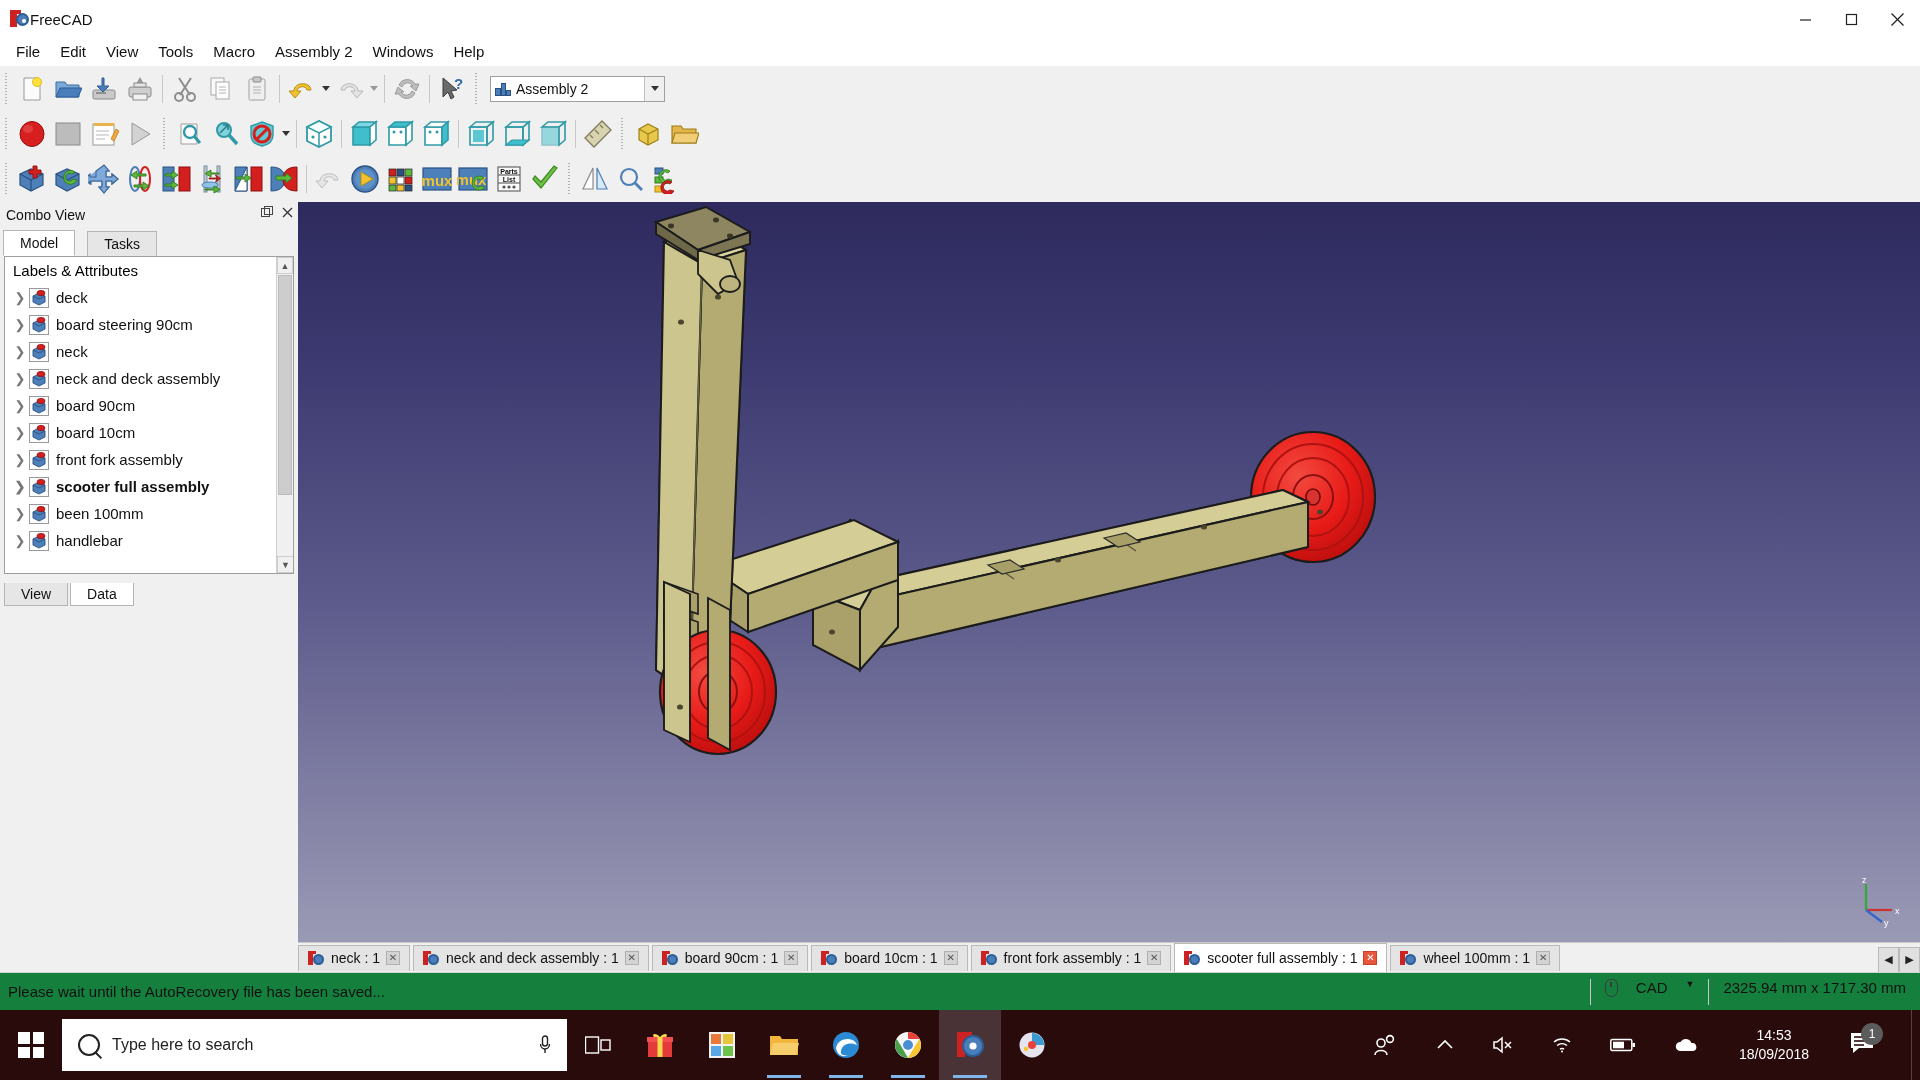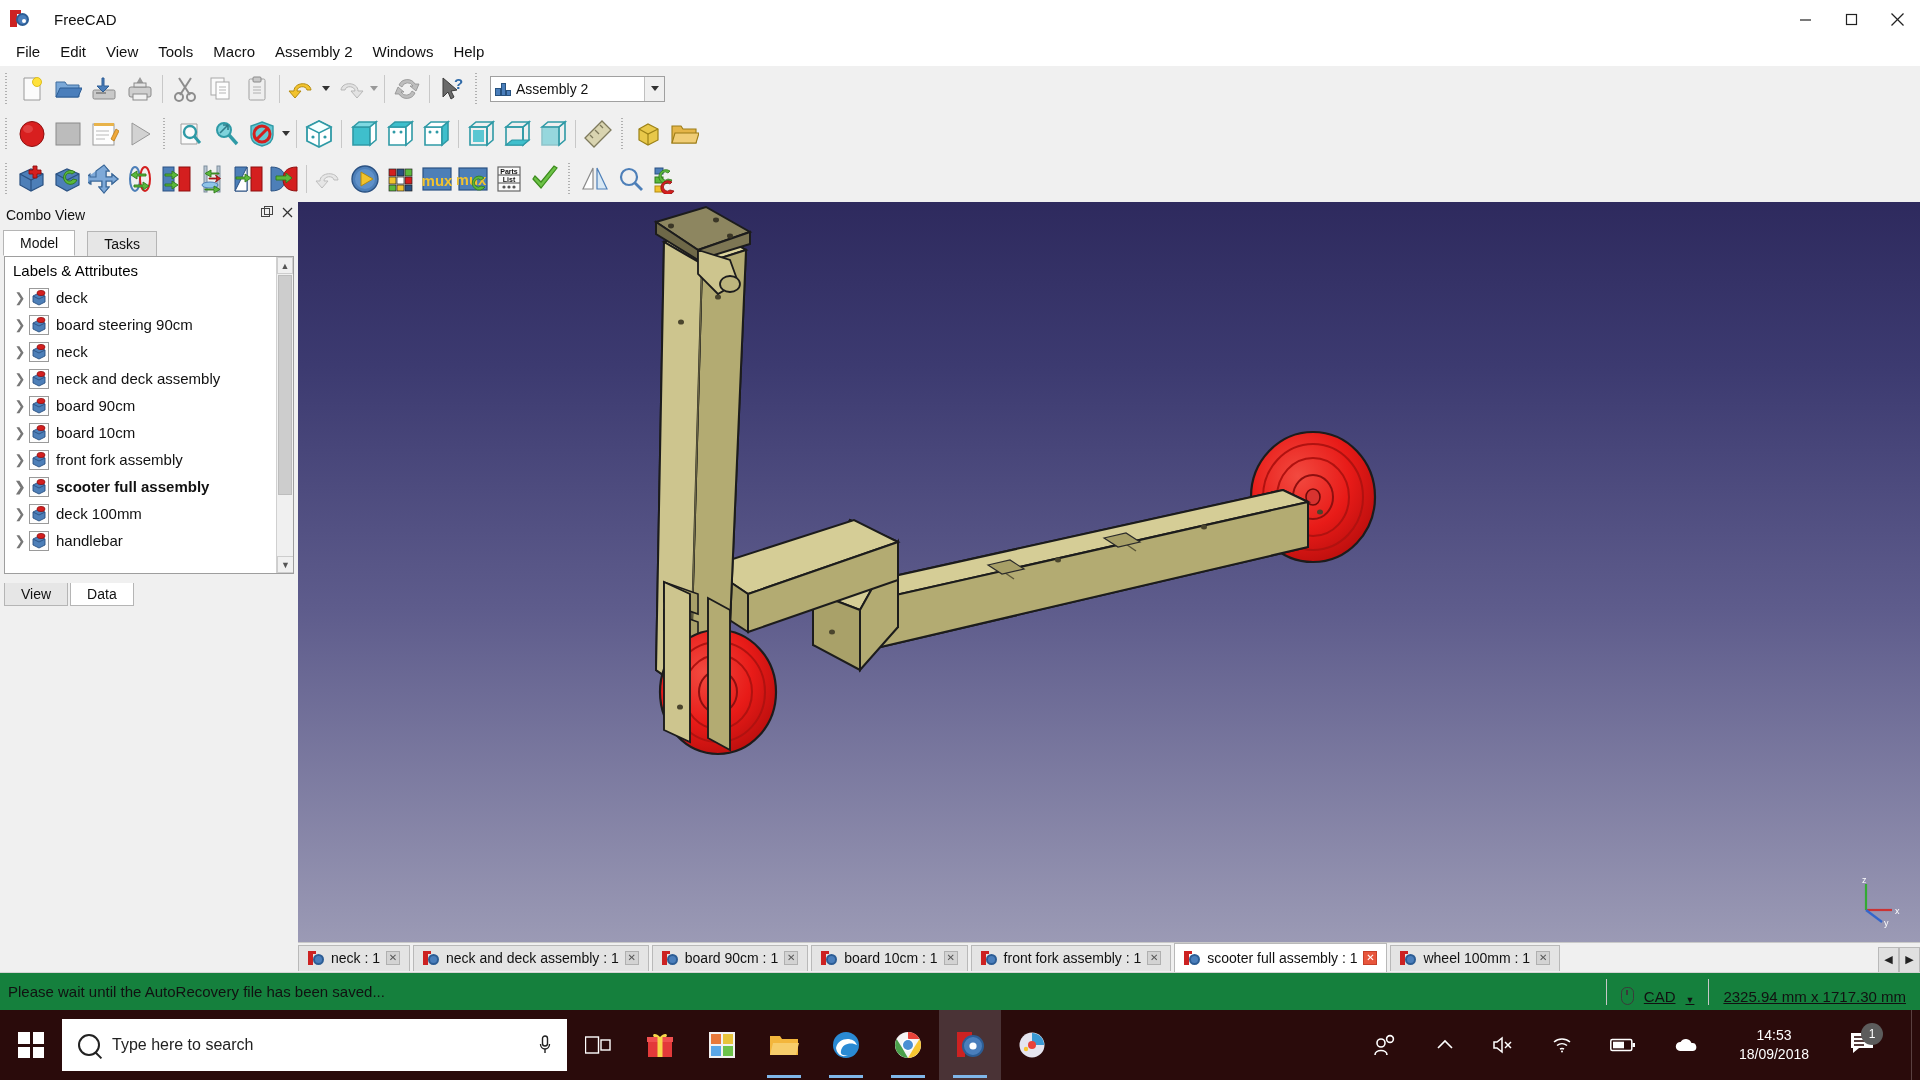--- a/index.html
+++ b/index.html
@@ -24,21 +24,21 @@
     content:""; position:absolute; left:7px; top:0; width:4px; height:4px; background:#cc2222;
   }
   .titlebar .app-icon .gear {
     position:absolute; left:6px; top:4px; width:13px; height:13px; border-radius:50%;
     background:#4a7ebb; border:2px solid #2c5d95;
   }
   .titlebar .app-icon .gear:after{
     content:""; position:absolute; left:3.5px; top:3.5px; width:4px; height:4px;
     border-radius:50%; background:#ffffff;
   }
-  .titlebar .title { margin-left:24px; font-size:15px; color:#111; }
+  .titlebar .title { margin-left:0; font-size:15px; color:#111; }
   .win-btns { position:absolute; right:0; top:0; height:38px; display:flex; }
   .win-btn {
     width:46px; height:38px; display:flex; align-items:center; justify-content:center;
     color:#222; font-size:15px;
   }
   .win-btn svg { display:block; }
 
   
   .menubar {
     position:absolute; left:0; top:38px; width:1920px; height:28px;
@@ -180,22 +180,22 @@
   }
 
   
   .statusbar {
     position:absolute; left:0; top:972px; width:1920px; height:38px;
     background:#15803d; display:flex; align-items:center; border-top:1px solid #d4d4d4;
   }
   .statusbar .msg { font-size:15px; color:#111; padding-left:8px; }
   .status-right { margin-left:auto; display:flex; align-items:center; height:38px; }
   .status-cell {
-    display:flex; align-items:flex-end; gap:10px; padding:0 14px; height:26px;
-    border-left:1px solid #c7c7c7; font-size:15px; color:#111;text-decoration:underline;
+    display:flex; align-items:flex-start; gap:18px; padding:0 14px; height:26px;
+    border-left:1px solid #c7c7c7; font-size:15px; color:#111;
   }
   .mouse-ico {
     width:13px; height:18px; border:1.6px solid #3a3a3a; border-radius:6px 6px 7px 7px;
     position:relative;
   }
   .mouse-ico:after{ content:""; position:absolute; left:4.2px; top:2px; width:1.6px; height:5px; background:#3a3a3a;}
 
   
   .taskbar {
     position:absolute; left:0; top:1010px; width:1920px; height:70px;
@@ -827,21 +827,21 @@
       <div class="tree-item">
         <span class="chev">❯</span>
         <span class="part-ico">
           <svg width="20" height="20" viewBox="0 0 20 20">
               <rect x="0.5" y="0.5" width="19" height="19" fill="#fdfdfd" stroke="#9a9a9a"></rect>
               <path d="M4 8 L10 5 L16 8 V14 L10 17 L4 14 Z" fill="#4d7fb8" stroke="#2a5182" stroke-width="0.9"></path>
               <path d="M4 8 L10 11 L16 8" fill="none" stroke="#2a5182" stroke-width="0.9"></path>
               <ellipse cx="12" cy="5" rx="4" ry="2.6" fill="#d41f1f" stroke="#8e0f0f" stroke-width="0.8"></ellipse>
             </svg>
         </span>
-        <span>deck 100mm</span>
+        <span>been 100mm</span>
       </div>
 
       <div class="tree-item">
         <span class="chev">❯</span>
         <span class="part-ico">
           <svg width="20" height="20" viewBox="0 0 20 20">
               <rect x="0.5" y="0.5" width="19" height="19" fill="#fdfdfd" stroke="#9a9a9a"></rect>
               <path d="M4 8 L10 5 L16 8 V14 L10 17 L4 14 Z" fill="#4d7fb8" stroke="#2a5182" stroke-width="0.9"></path>
               <path d="M4 8 L10 11 L16 8" fill="none" stroke="#2a5182" stroke-width="0.9"></path>
               <ellipse cx="12" cy="5" rx="4" ry="2.6" fill="#d41f1f" stroke="#8e0f0f" stroke-width="0.8"></ellipse>

